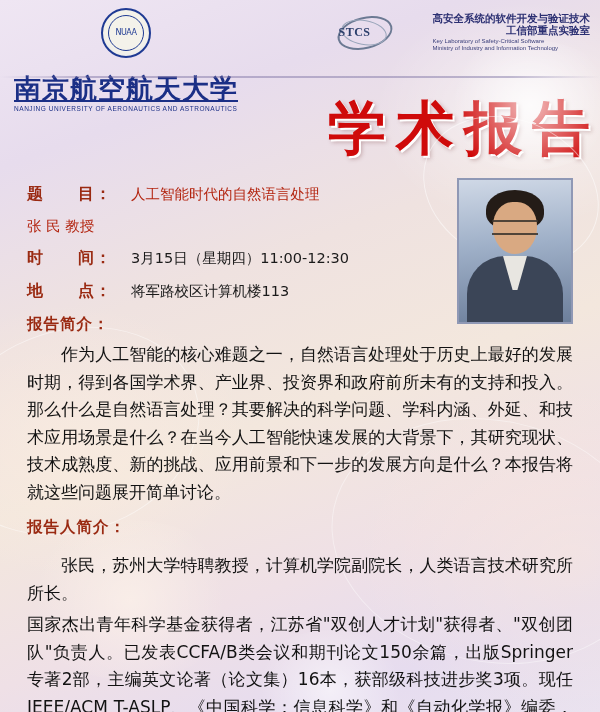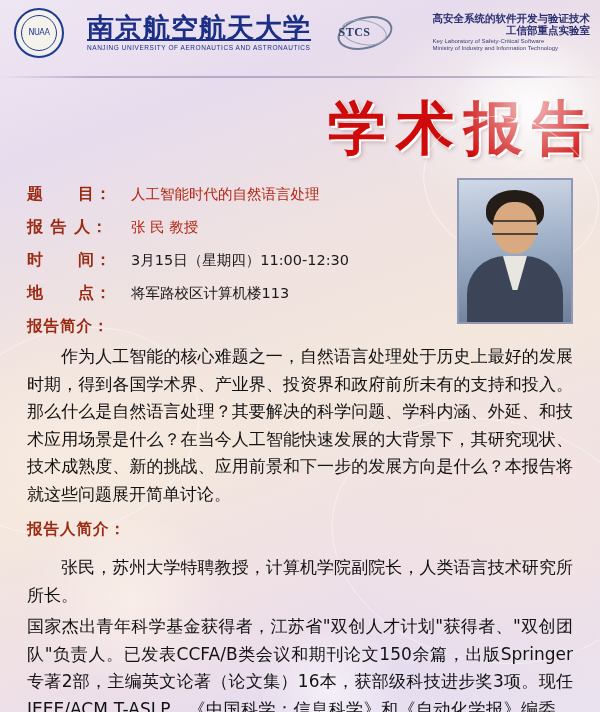--- a/index.html
+++ b/index.html
@@ -48,21 +48,22 @@
     height: 76px;
     padding: 8px 10px 0 14px;
     box-sizing: border-box;
     display: flex;
     align-items: flex-start;
     justify-content: space-between;
   }
   .univ {
     display: flex;
     align-items: center;
-    gap: 23px;
+    gap: 17px;
+    flex-direction: column;
   }
   .univ-seal {
     width: 46px;
     height: 46px;
     border-radius: 50%;
     border: 2px solid #1f3a93;
     background: radial-gradient(circle at 50% 45%, #f4f2ea 60%, #dfe2ef 100%);
     position: relative;
     flex: 0 0 auto;
   }
@@ -341,21 +342,20 @@
   <div class="body-wrap">
 
     <div class="info">
 
       <div class="info-row">
         <div class="info-label">题　　目：</div>
         <div class="info-value red">人工智能时代的自然语言处理</div>
       </div>
 
       <div class="info-row">
-        <div class="info-label">报 告 人：</div>
         <div class="info-value red">张 民 教授</div>
       </div>
 
       <div class="info-row">
         <div class="info-label">时　　间：</div>
         <div class="info-value">3月15日（星期四）11:00-12:30</div>
       </div>
 
       <div class="info-row">
         <div class="info-label">地　　点：</div>

